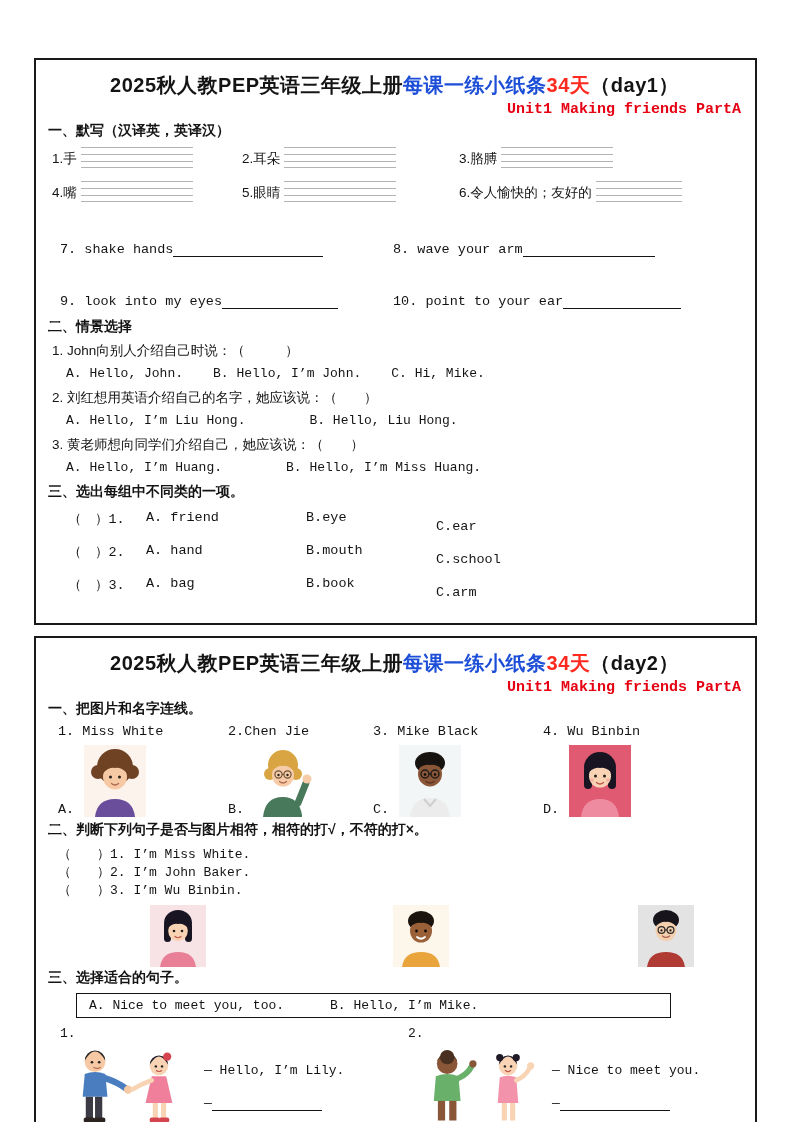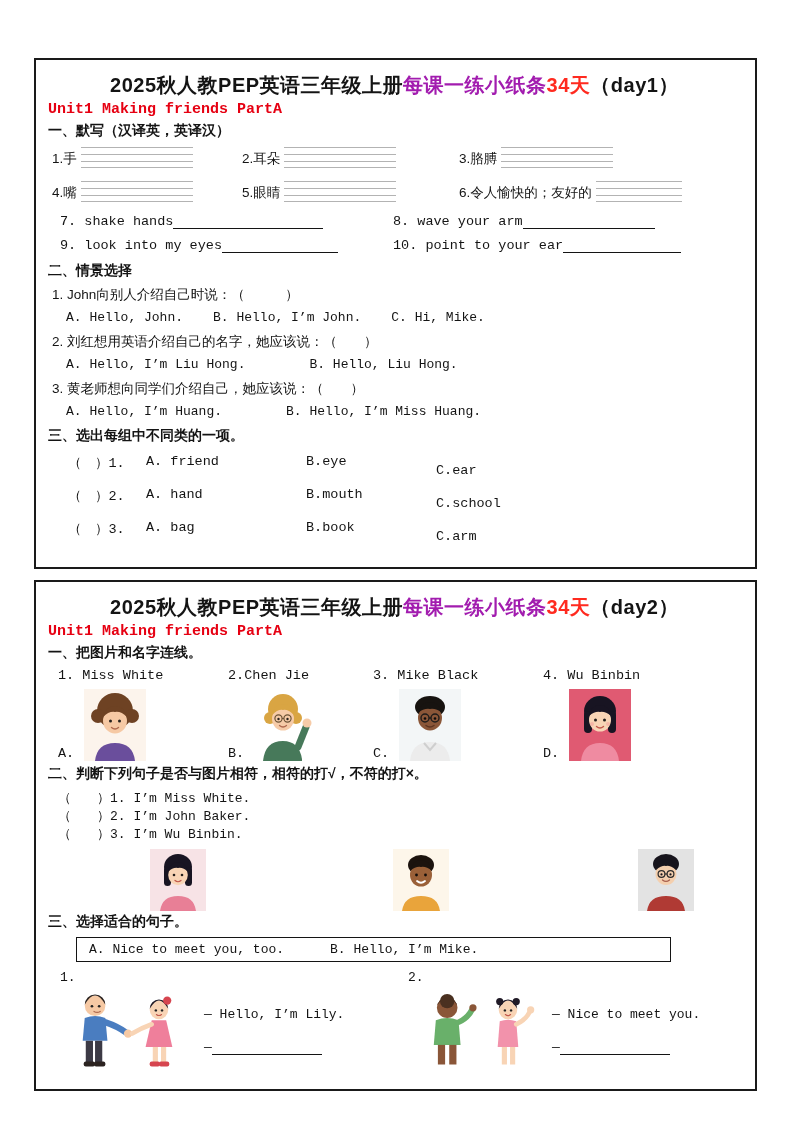--- a/index.html
+++ b/index.html
@@ -11,43 +11,43 @@
   .page{padding:58px 32px 0 34px;}
   .sheet{
     border:2px solid #1a1a1a;width:723px;box-sizing:border-box;
     padding:8px 14px 14px 12px;background:#fff;
   }
   .sheet + .sheet{margin-top:11px;}
   .title{
     text-align:center;font-size:20px;font-weight:700;margin:4px 0 2px;
     letter-spacing:.5px;white-space:nowrap;
   }
-  .red-main{color:#a21caf;}
+  .red-main{color:#1d4ed8;}
   .red-days{color:#ff2a1f;}
   .subtitle{
-    text-align:left;color:#e60012;font-weight:700;font-size:15px;
+    text-align:right;color:#e60012;font-weight:700;font-size:15px;
     font-family:"Liberation Mono",monospace;margin:2px 0 4px;
   }
   .sec-heading{font-size:14px;font-weight:700;margin:0 0 6px;}
   
   .dict-row{display:flex;align-items:flex-end;margin:4px 0 12px;font-size:13.5px;padding-left:4px;}
   .dict-cell{display:flex;align-items:flex-end;}
   .dc1{width:190px;}.dc2{width:217px;}.dc3{flex:1;}
   .stave{
     display:inline-block;width:112px;height:22px;margin-left:4px;
     background-image:linear-gradient(#b3b3b3,#b3b3b3),linear-gradient(#b3b3b3,#b3b3b3),
                      linear-gradient(#b3b3b3,#b3b3b3),linear-gradient(#b3b3b3,#b3b3b3);
     background-size:100% 1px;background-repeat:no-repeat;
     background-position:0 1px,0 8px,0 15px,0 21px;
   }
   .stave.short{width:86px;}
   
   .en-row{display:flex;font-family:"Liberation Mono",monospace;font-size:13.5px;margin:9px 0;padding-left:12px;}
   .en-cell{display:flex;align-items:flex-end;}
-  .ec1{width:333px;}
+  .ec1{width:333px;margin-top:28px;}
   .blank{display:inline-block;border-bottom:1px solid #141414;height:13px;}
   .b150{width:150px;}.b132{width:132px;}.b116{width:116px;}.b118{width:118px;}.b110{width:110px;}
   
   .q{margin:4px 0 8px;}
   .q-stem{font-size:13.5px;margin-bottom:6px;padding-left:4px;}
   .q-opts{font-family:"Liberation Mono",monospace;font-size:13px;padding-left:18px;display:flex;}
   .q-opts span{margin-right:30px;}
   .q-opts.wide span{margin-right:64px;}
   .q-opts span:last-child{margin-right:0;}
   

